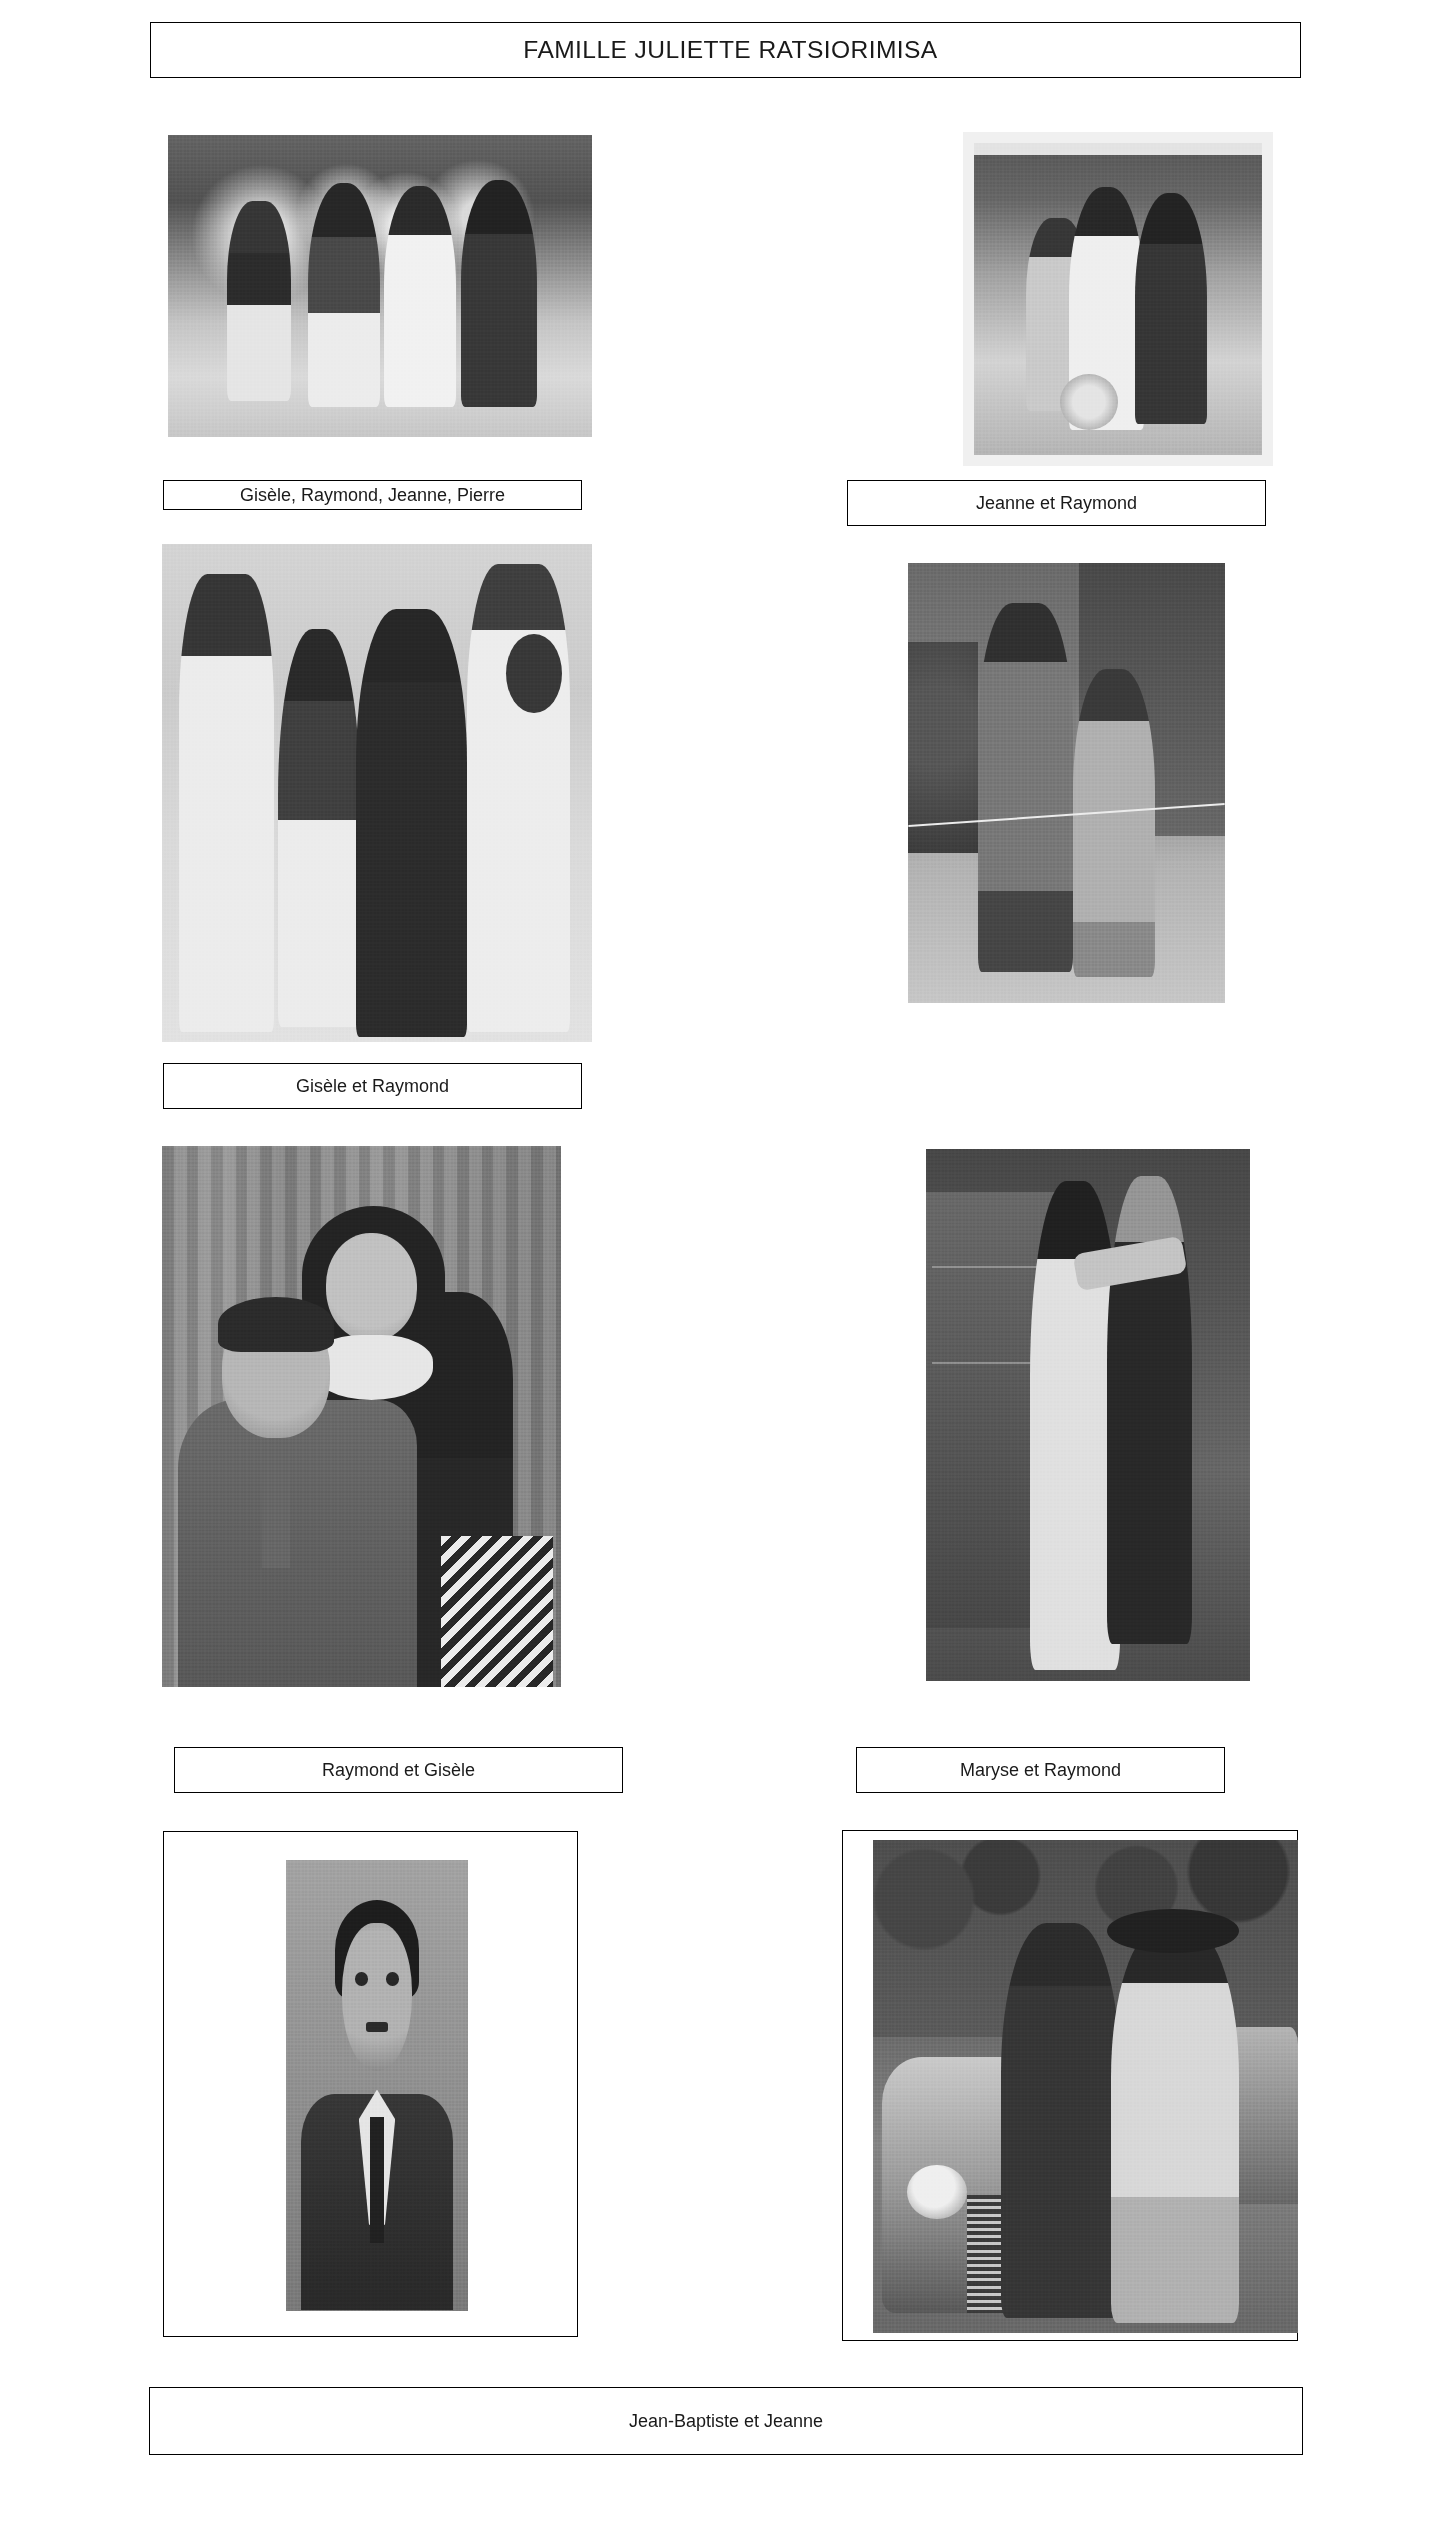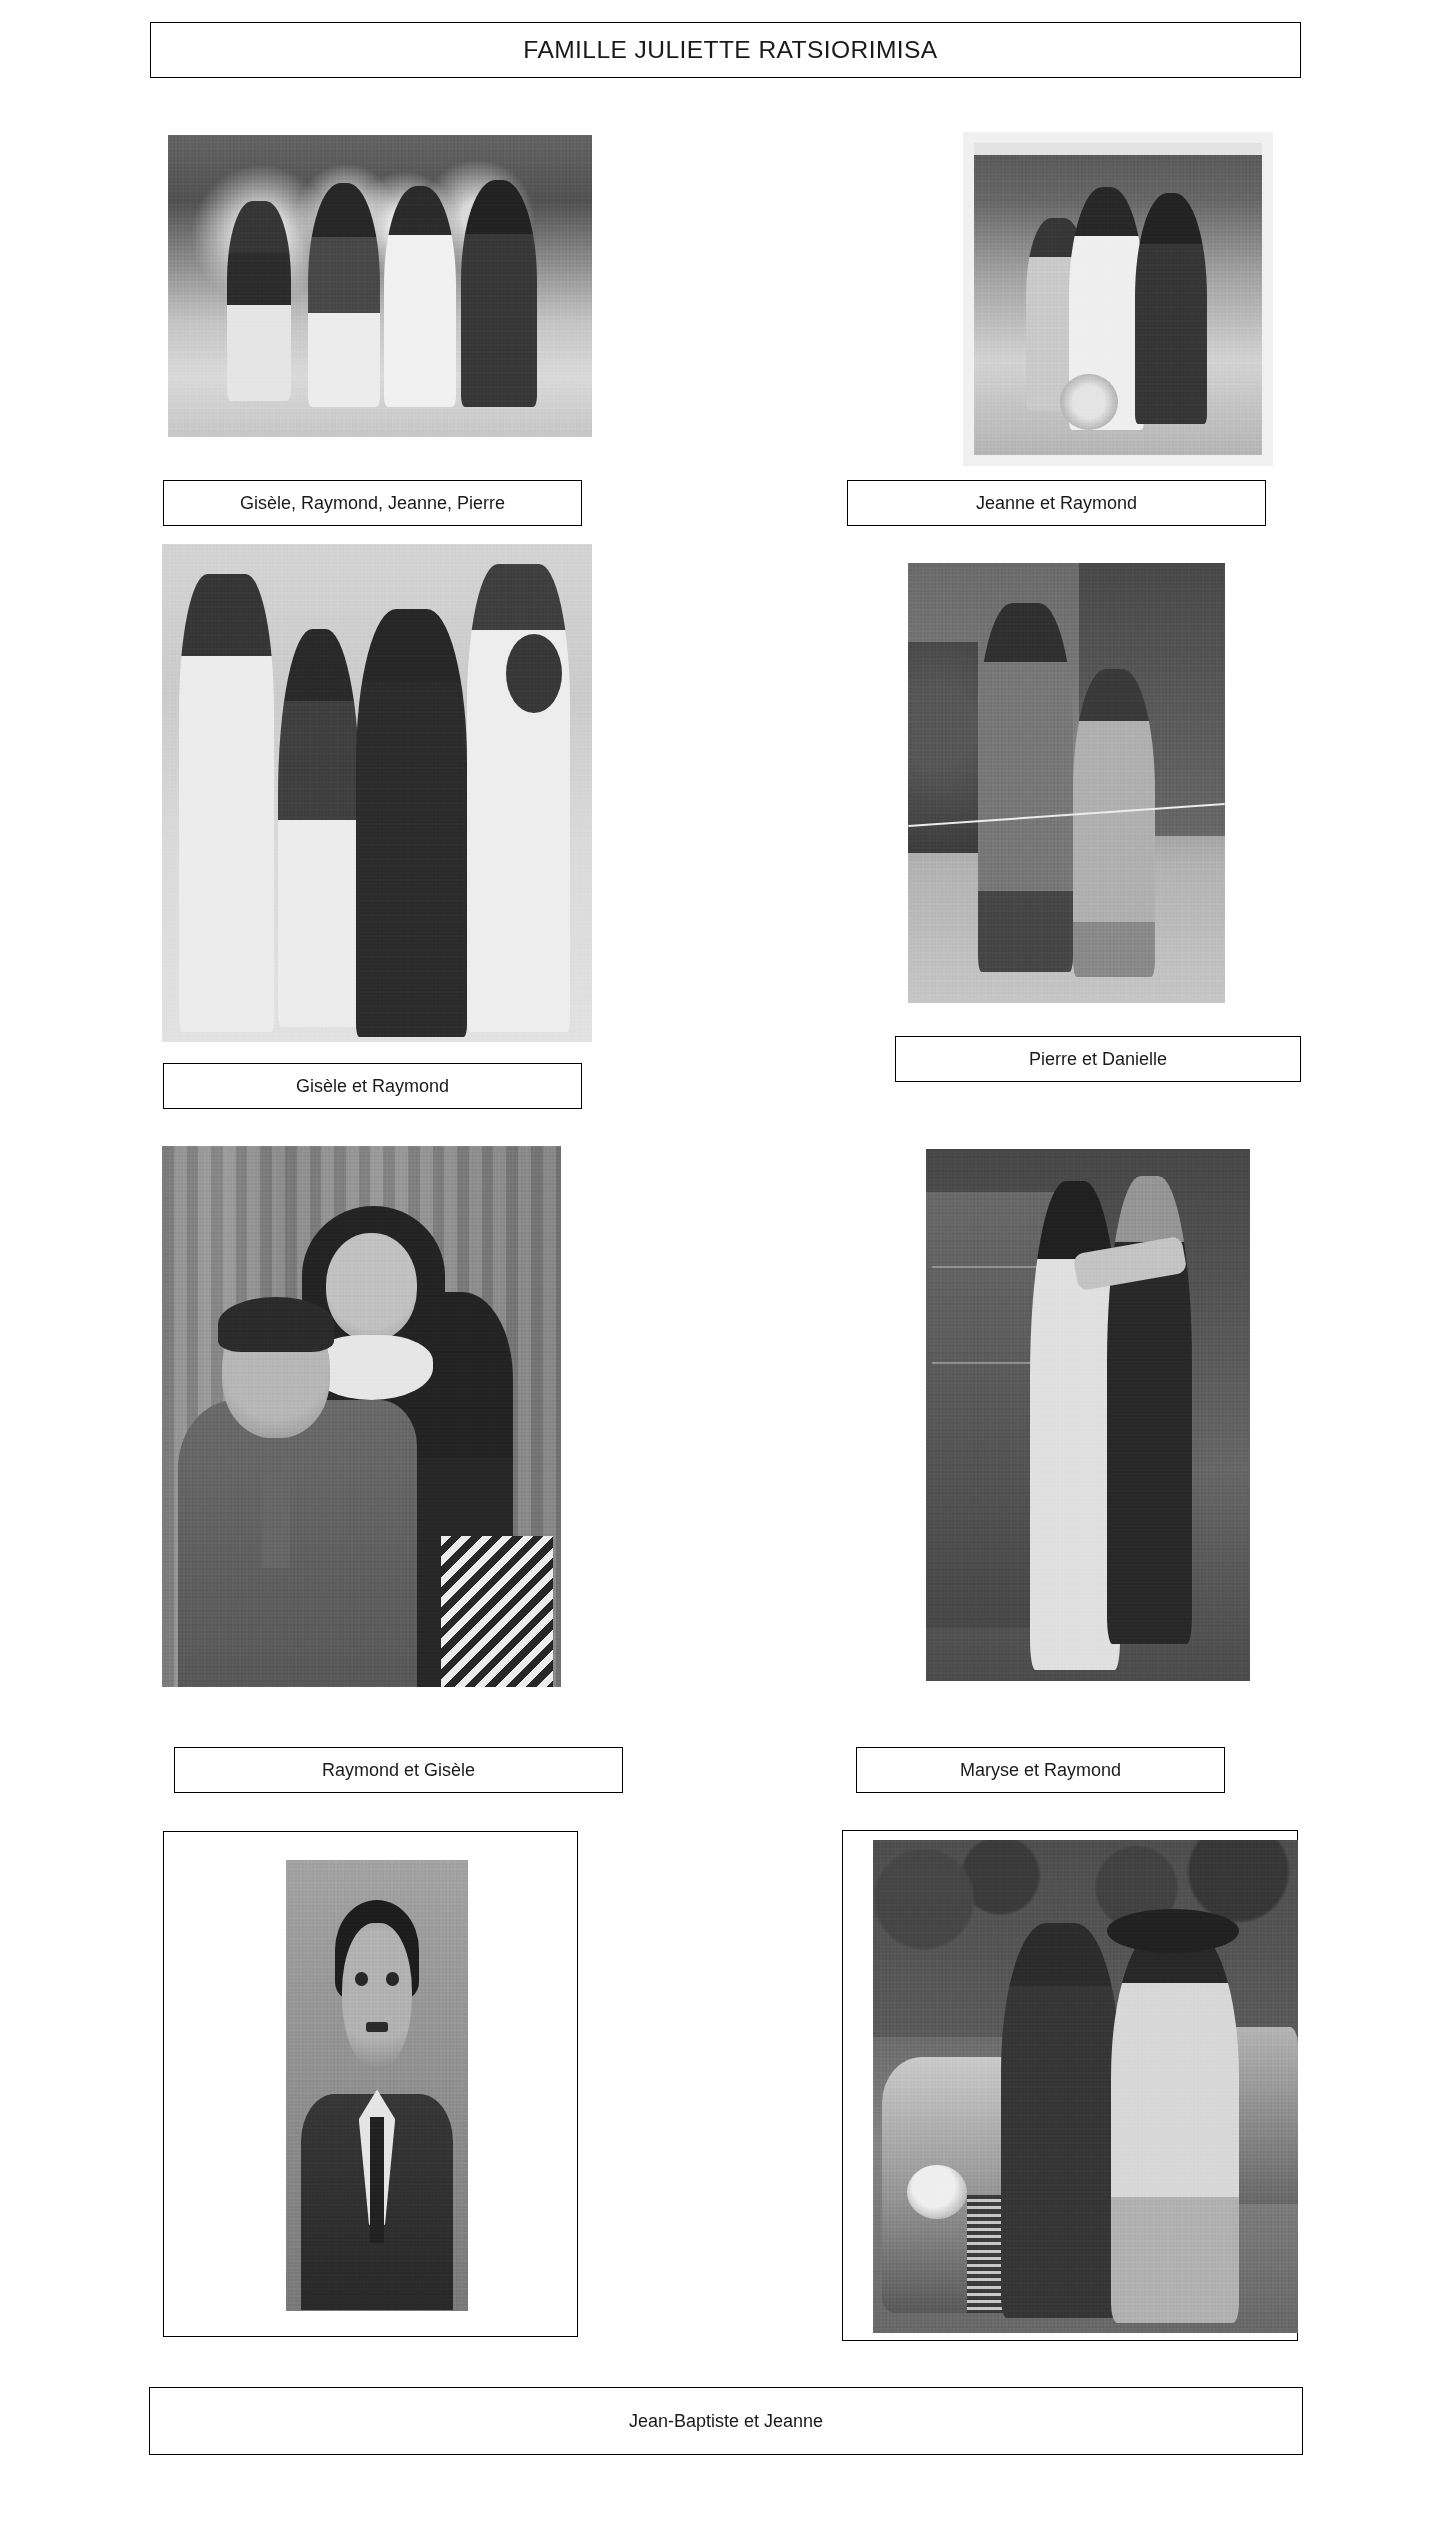--- a/index.html
+++ b/index.html
@@ -387,21 +387,21 @@
   </div>
 
   <div class="photo bw grain vig" id="photo-dancers-group" style="left:168px; top:135px; width:424px; height:302px;">
     <div class="inner">
       <div class="f1"></div>
       <div class="f2"></div>
       <div class="f3"></div>
       <div class="f4"></div>
     </div>
   </div>
-  <div class="caption-box" style="left:163px; top:480px; width:419px; height:46px;align-items:center;">
+  <div class="caption-box" style="left:163px; top:480px; width:419px; height:30px;align-items:center;">
     <span>Gisèle, Raymond,  Jeanne, Pierre</span>
   </div>
 
   <div class="photo bw grain vig" id="photo-jeanne-raymond" style="left:963px; top:132px; width:288px; height:312px; border:11.6px solid #f2f0ec;">
     <div class="inner">
       <div class="f1"></div>
       <div class="f2"></div>
       <div class="f3"></div>
       <div class="flow"></div>
     </div>
@@ -424,23 +424,20 @@
   </div>
 
   <div class="photo bw grain vig" id="photo-pierre-danielle" style="left:908px; top:563px; width:317px; height:440px;">
     <div class="inner">
       <div class="wall"></div>
       <div class="shrub"></div>
       <div class="man"></div>
       <div class="girl"></div>
       <div class="rope"></div>
     </div>
-  </div>
-  <div class="caption-box" style="left:895px; top:1036px; width:406px; height:46px;">
-    <span>Pierre et Danielle</span>
   </div>
 
   <div class="photo bw grain vig" id="photo-raymond-gisele" style="left:162px; top:1146px; width:399px; height:541px;">
     <div class="inner">
       <div class="curtain"></div>
       <div class="woman-body"></div>
       <div class="woman-hair"></div>
       <div class="woman-face"></div>
       <div class="collar"></div>
       <div class="man-body"></div>

